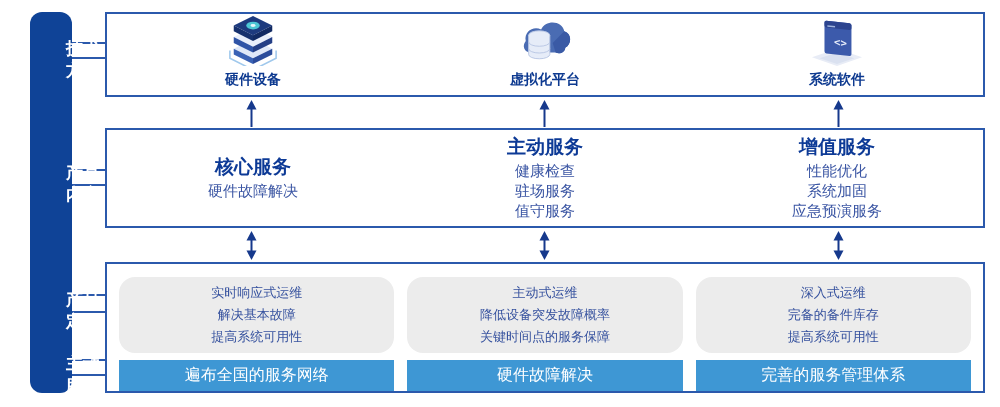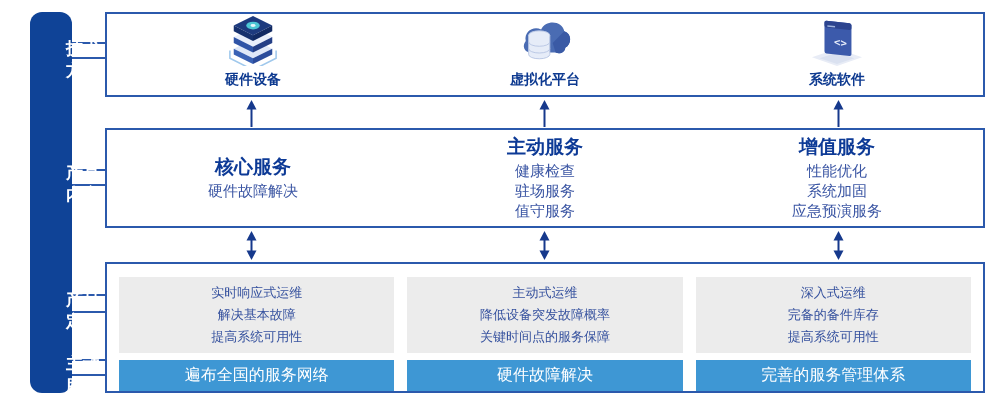--- a/index.html
+++ b/index.html
@@ -33,21 +33,21 @@
   .arrow-cell{flex:1;display:flex;justify-content:center;}
 
   
   .mcol{flex:1;display:flex;flex-direction:column;align-items:center;justify-content:center;}
   .mtitle{font-size:19px;font-weight:bold;color:#0D3A96;line-height:24px;margin-bottom:2px;}
   .mitem{font-size:15px;color:#3A55A3;line-height:20px;}
 
   
   .bcard{flex:1;display:flex;flex-direction:column;}
   .graybox{background:#ECECEC;height:82px;display:flex;flex-direction:column;
-    align-items:center;justify-content:center;}
+    align-items:center;justify-content:center;border-radius:16px;}
   .gline{font-size:13px;color:#35519E;line-height:22px;}
   .bluebar{height:33px;margin-top:7px;background:#3E97D4;color:#ffffff;
     font-weight:normal;font-size:16px;display:flex;align-items:center;justify-content:center;}
 </style>
 </head>
 <body>
 
 <div class="canvas">
 
   <div class="connector" style="top:42px"></div>

